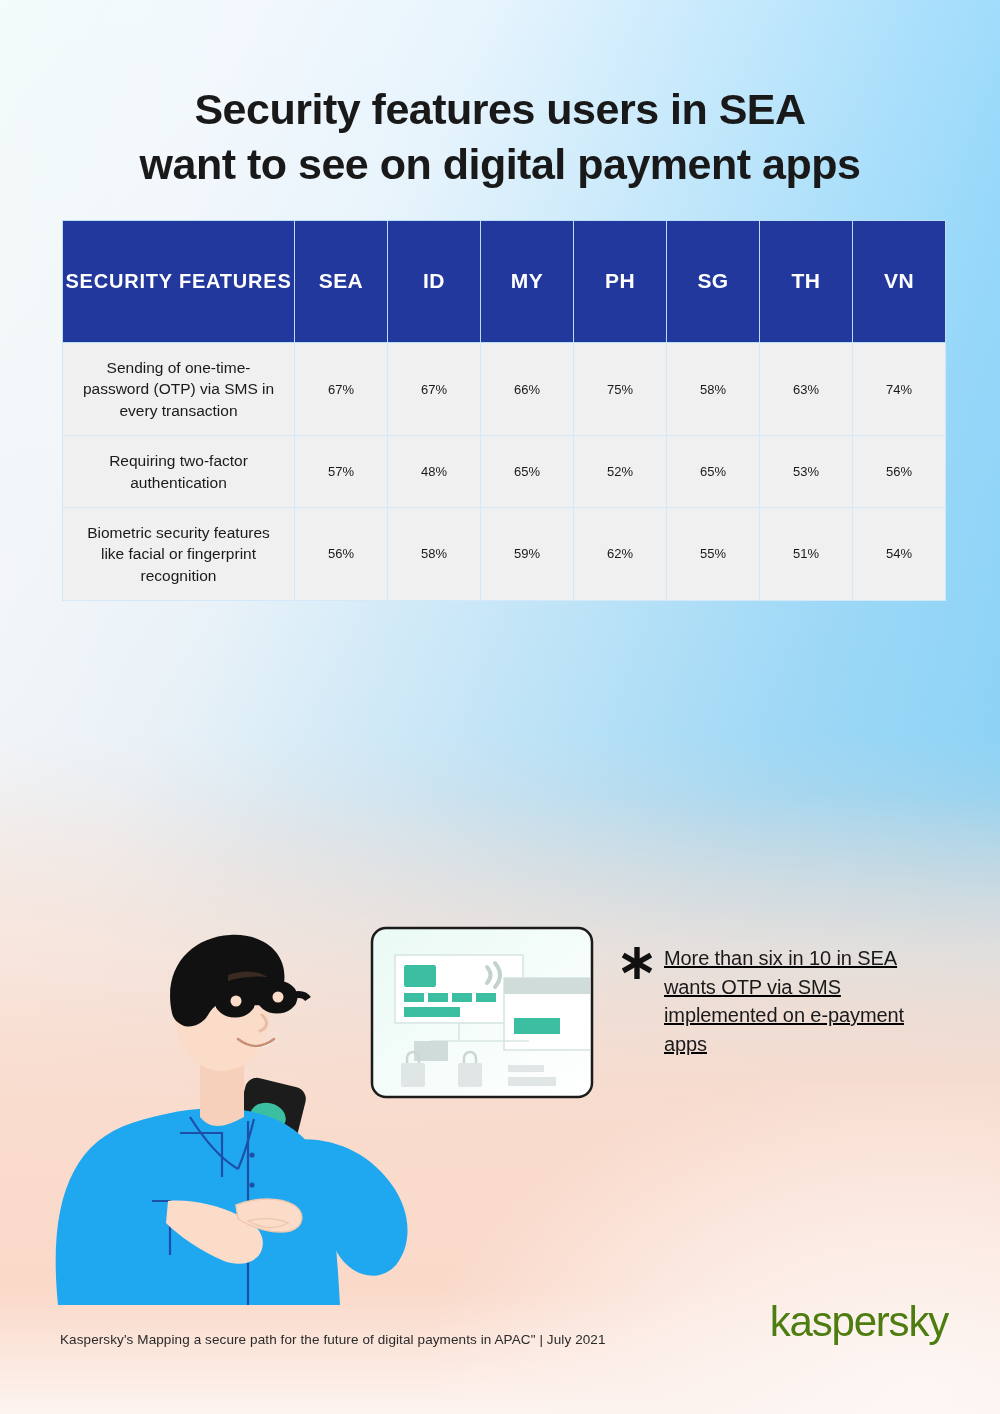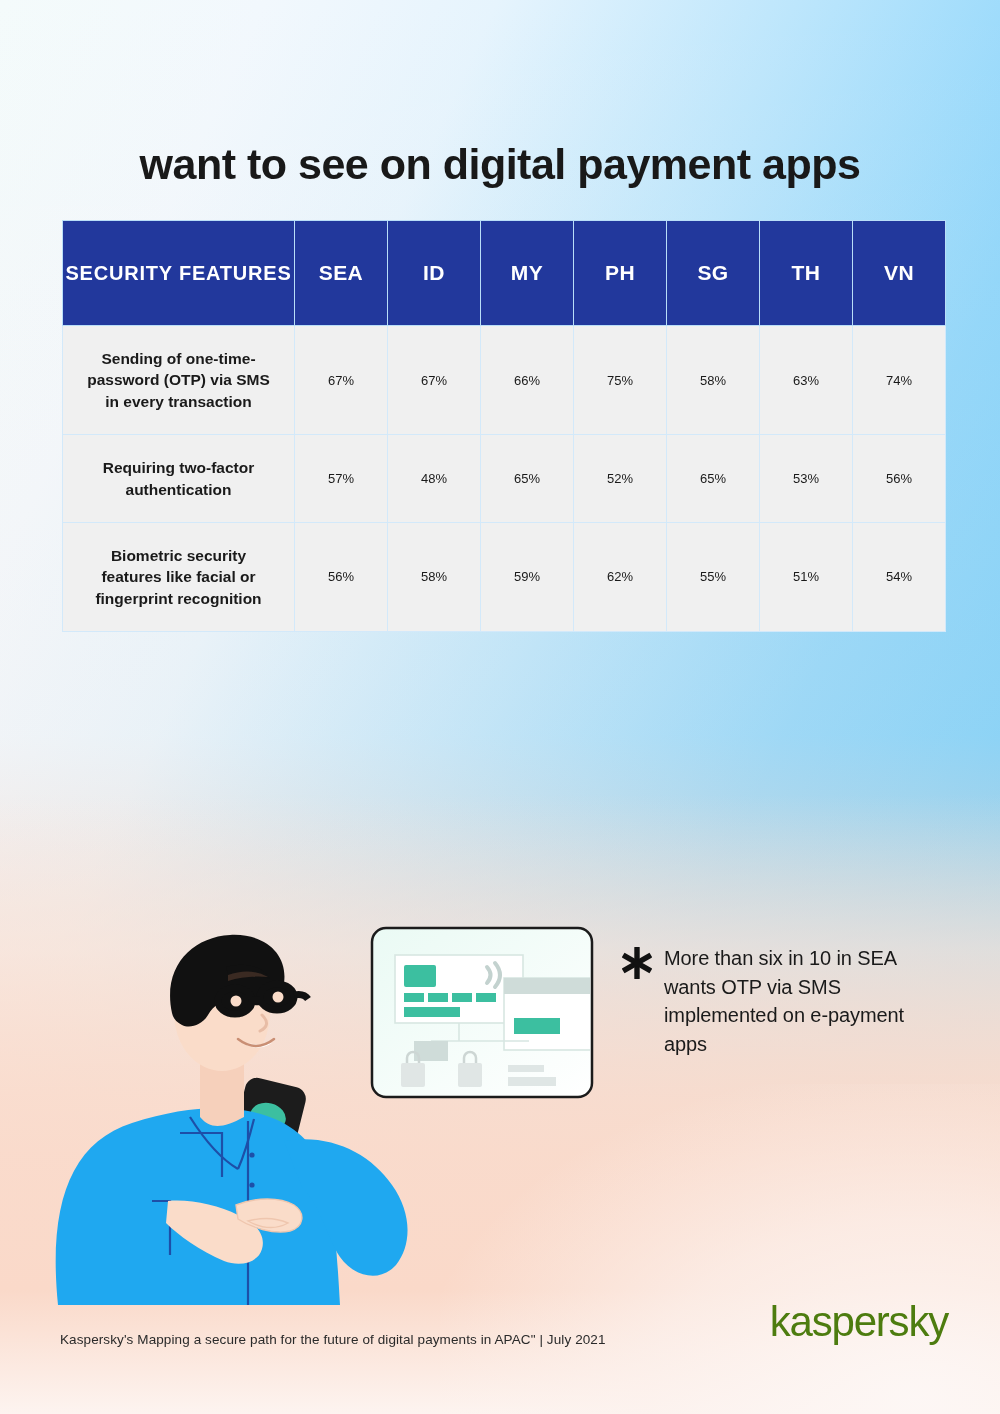--- a/index.html
+++ b/index.html
@@ -86,53 +86,54 @@
     border: 1.5px solid #d3e9fa;
     text-align: center;
     vertical-align: middle;
   }
   table.matrix thead th {
     background: #22389c;
     color: #ffffff;
     font-size: 21px;
     font-weight: bold;
     letter-spacing: 0.4px;
-    height: 105px;
+    height: 122px;
     border-color: #b9def8;
     line-height: 1.25;
   }
   table.matrix thead th.feat-head {
     font-size: 20px;
     letter-spacing: 0.8px;
   }
   table.matrix tbody td {
     background: #f0f0f0;
     color: #1a1a1a;
     font-size: 16.5px;
   }
   table.matrix tbody td.feat {
     font-size: 15.5px;
     line-height: 1.38;
-    padding: 22px 16px;
-    font-weight: bold;
+    padding: 14px 16px;
+    font-weight: normal;
     margin-left: 28px;
   }
   table.matrix tbody td.val {
     font-size: 13px;
   }
   
   col.c-feat { width: 232px; }
   col.c-data { width: 93px; }
 
   
   .bullets {
     position: absolute;
     left: 620px;
     top: 944px;
     width: 330px;
+    text-decoration: underline;
   }
   .bullet {
     display: flex;
     align-items: flex-start;
     margin-bottom: 26px;
   }
   .bullet .star {
     flex: 0 0 auto;
     width: 34px;
     height: 34px;
@@ -179,21 +180,21 @@
   .illus svg { display: block; }
 </style>
 </head>
 <body>
 
 <div class="bg-base"></div>
 <div class="bg-fade-bottom"></div>
 <div class="bg-fade-right-bottom"></div>
 
 <h1 class="title">
-  <br>
+  <span>Security features users in SEA</span><br>
   <span>want to see on digital payment apps</span>
 </h1>
 
 <div class="table-wrap">
   <table class="matrix">
     <colgroup>
       <col class="c-feat">
         <col class="c-data">
         <col class="c-data">
         <col class="c-data">

